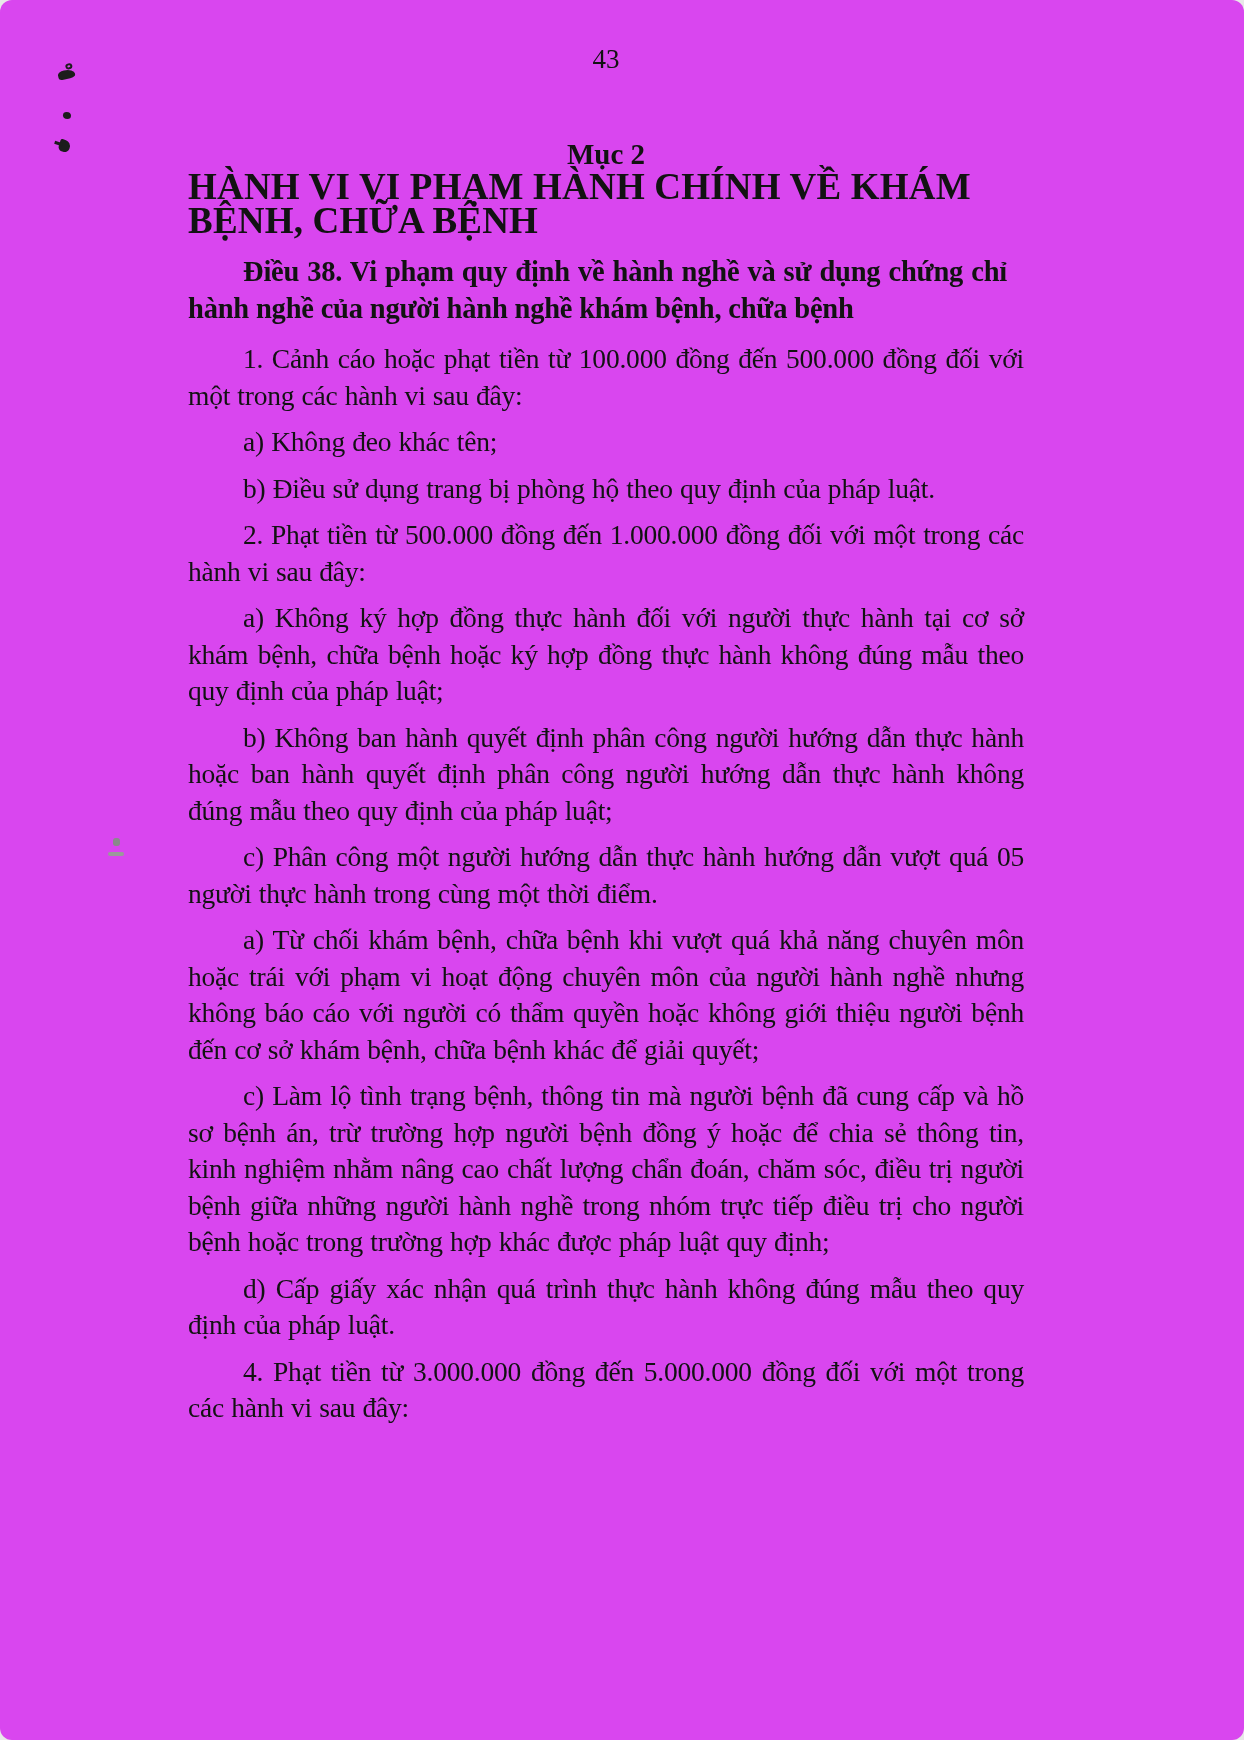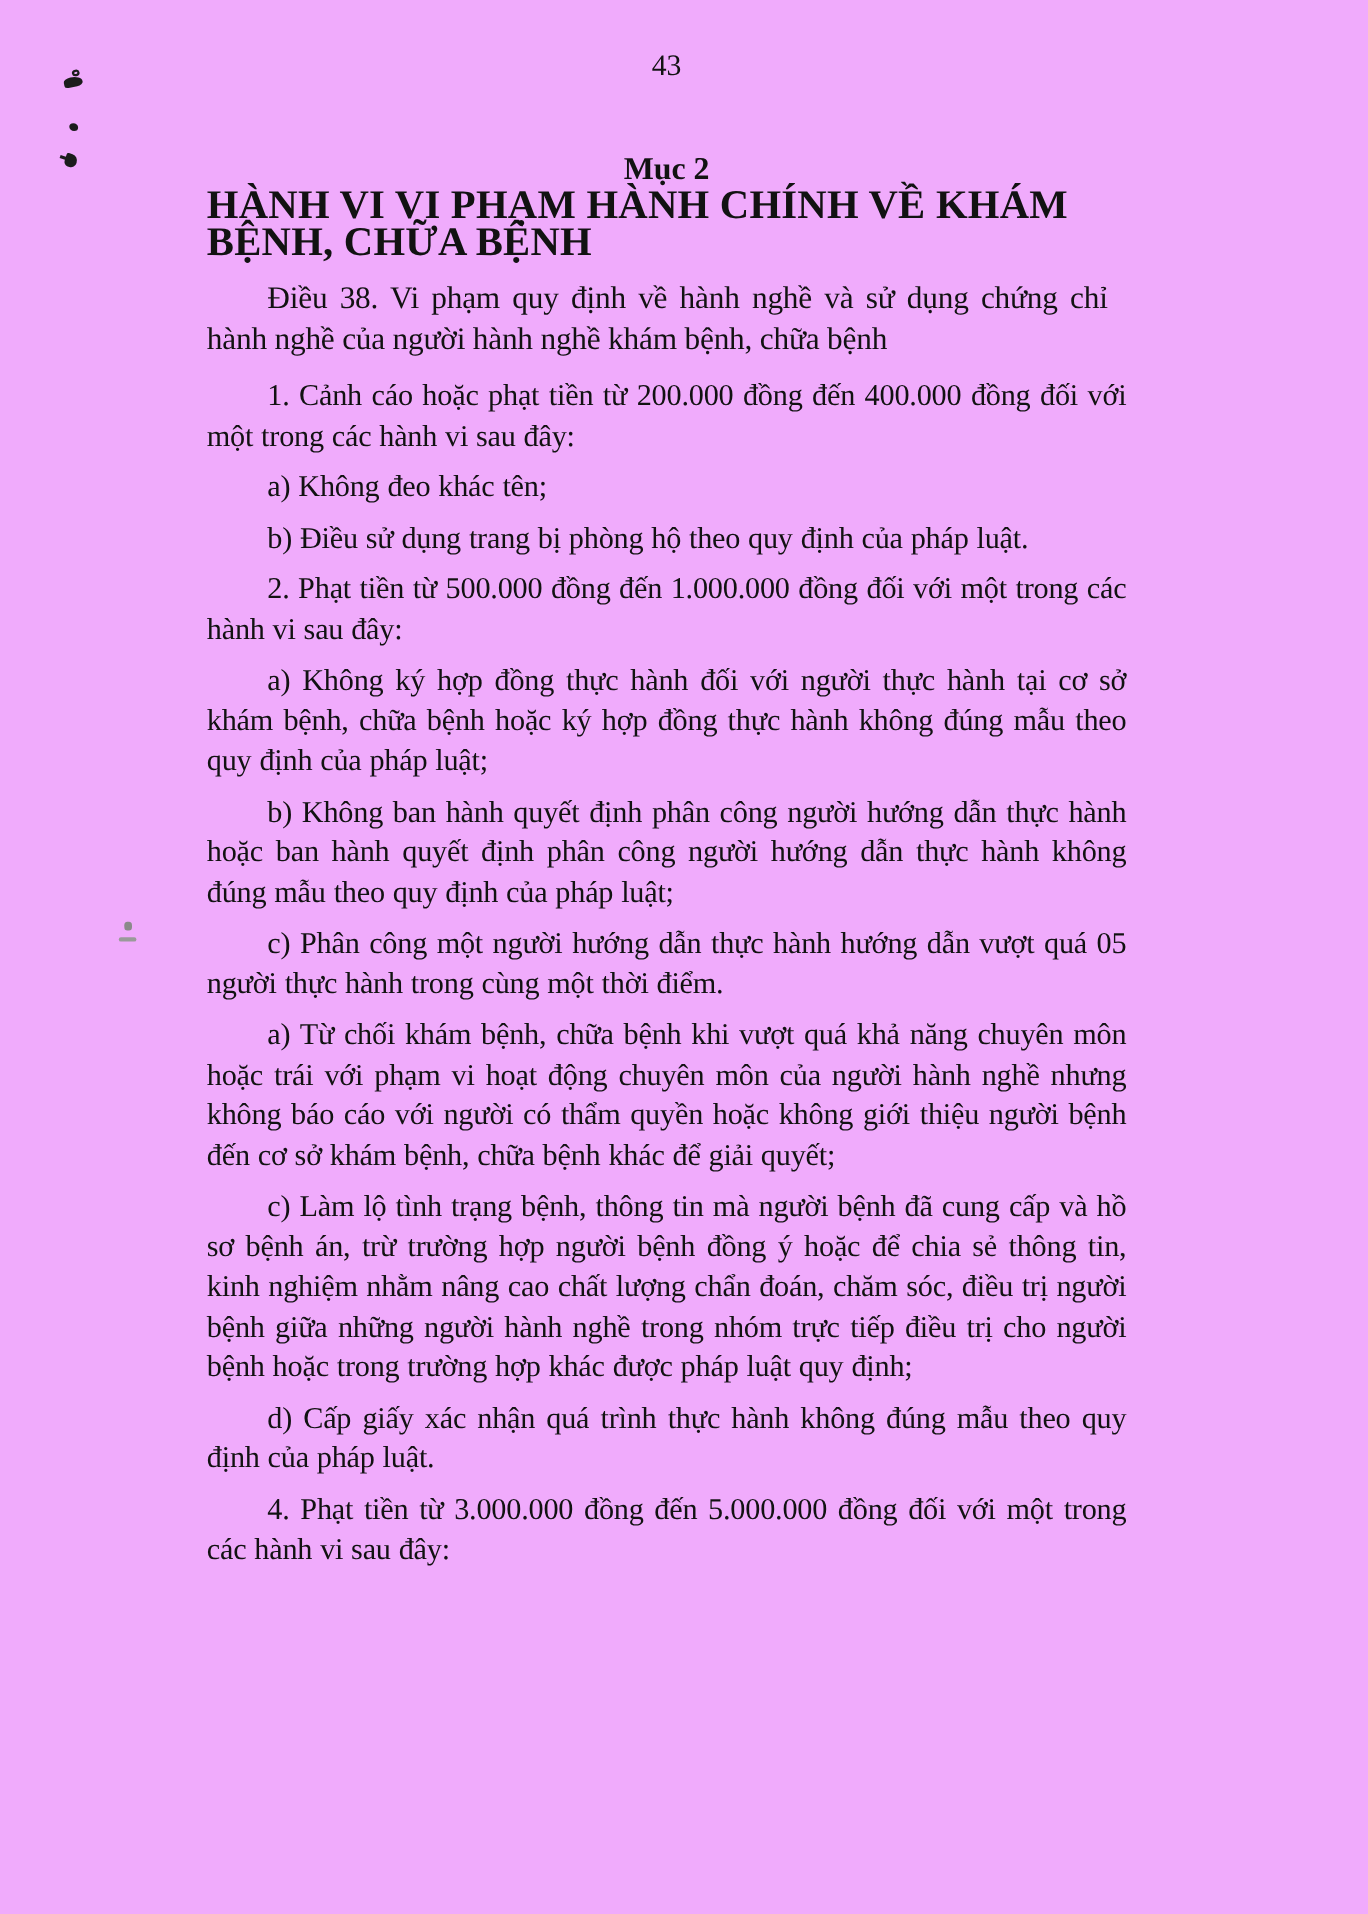--- a/index.html
+++ b/index.html
@@ -5,24 +5,25 @@
   html, body {
     margin: 0;
     padding: 0;
     background: #e8e8e8;
   }
   .page {
     position: relative;
     width: 1244px;
     height: 1740px;
     margin: 0 auto;
-    background: #f0abfc;
+    background: #d946ef;
     overflow: hidden;
     font-family: "Liberation Serif", "DejaVu Serif", serif;
     color: #121212;
+    border-radius: 12px;
   }
   .content {
     padding: 0 220px 0 188px;
   }
   .page-number {
     padding-top: 44px;
     text-align: center;
     font-size: 27px;
     line-height: 30px;
   }
@@ -36,21 +37,21 @@
   .section-title {
     margin: 0;
     text-align: left;
     font-weight: 700;
     font-size: 37px;
     line-height: 34px;
     letter-spacing: 0.2px;
   }
   .article-title {
     margin: 15px 17px 0 0;
-    font-weight: 400;
+    font-weight: 700;
     font-size: 28.5px;
     line-height: 37px;
     text-align: justify;
     text-indent: 55px;
     letter-spacing: -0.2px;
   }
   .para {
     margin: 10px 0 0 0;
     font-size: 27.5px;
     line-height: 36.5px;
@@ -128,21 +129,21 @@
   <div class="content">
 
     <div class="page-number">43</div>
 
     <div class="section-label">Mục 2</div>
 
     <h1 class="section-title">HÀNH VI VI PHẠM HÀNH CHÍNH VỀ KHÁM BỆNH, CHỮA BỆNH</h1>
 
     <h2 class="article-title">Điều 38. Vi phạm quy định về hành nghề và sử dụng chứng chỉ hành nghề của người hành nghề khám bệnh, chữa bệnh</h2>
 
-    <p class="para first">1. Cảnh cáo hoặc phạt tiền từ 200.000 đồng đến 400.000 đồng đối với một trong các hành vi sau đây:</p>
+    <p class="para first">1. Cảnh cáo hoặc phạt tiền từ 100.000 đồng đến 500.000 đồng đối với một trong các hành vi sau đây:</p>
     <p class="para">a) Không đeo khác tên;</p>
     <p class="para">b) Điều sử dụng trang bị phòng hộ theo quy định của pháp luật.</p>
     <p class="para">2. Phạt tiền từ 500.000 đồng đến 1.000.000 đồng đối với một trong các hành vi sau đây:</p>
     <p class="para">a) Không ký hợp đồng thực hành đối với người thực hành tại cơ sở khám bệnh, chữa bệnh hoặc ký hợp đồng thực hành không đúng mẫu theo quy định của pháp luật;</p>
     <p class="para">b) Không ban hành quyết định phân công người hướng dẫn thực hành hoặc ban hành quyết định phân công người hướng dẫn thực hành không đúng mẫu theo quy định của pháp luật;</p>
     <p class="para">c) Phân công một người hướng dẫn thực hành hướng dẫn vượt quá 05 người thực hành trong cùng một thời điểm.</p>
     <p class="para">a) Từ chối khám bệnh, chữa bệnh khi vượt quá khả năng chuyên môn hoặc trái với phạm vi hoạt động chuyên môn của người hành nghề nhưng không báo cáo với người có thẩm quyền hoặc không giới thiệu người bệnh đến cơ sở khám bệnh, chữa bệnh khác để giải quyết;</p>
     <p class="para">c) Làm lộ tình trạng bệnh, thông tin mà người bệnh đã cung cấp và hồ sơ bệnh án, trừ trường hợp người bệnh đồng ý hoặc để chia sẻ thông tin, kinh nghiệm nhằm nâng cao chất lượng chẩn đoán, chăm sóc, điều trị người bệnh giữa những người hành nghề trong nhóm trực tiếp điều trị cho người bệnh hoặc trong trường hợp khác được pháp luật quy định;</p>
     <p class="para">d) Cấp giấy xác nhận quá trình thực hành không đúng mẫu theo quy định của pháp luật.</p>
     <p class="para">4. Phạt tiền từ 3.000.000 đồng đến 5.000.000 đồng đối với một trong các hành vi sau đây:</p>

